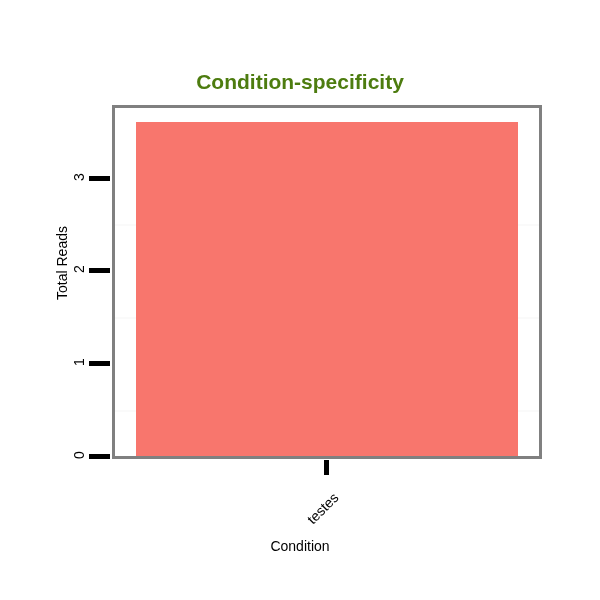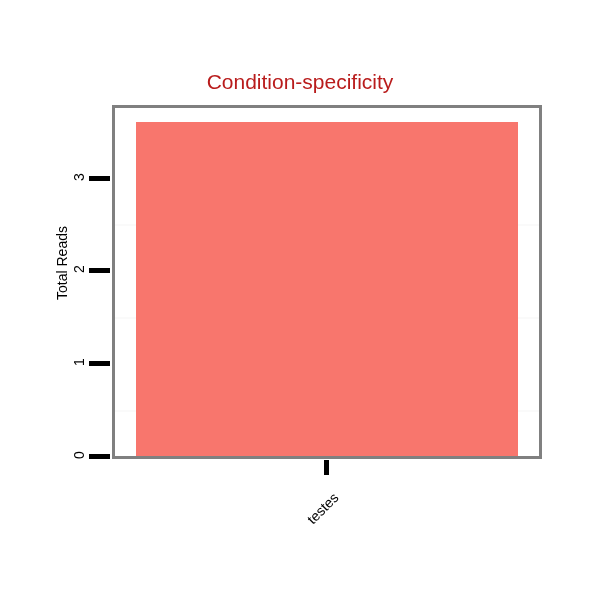--- a/index.html
+++ b/index.html
@@ -26,23 +26,24 @@
 
   
   .chart-title {
     position: absolute;
     left: 0;
     top: 70px;
     width: 600px;
     text-align: center;
     font-size: 21px;
     font-family: "Liberation Sans", sans-serif;
-    color: #b91c1c;
+    color: #4d7c0f;
     letter-spacing: 0px;
     white-space: nowrap;
+    font-weight: bold;
   }
 
   
   .plot-panel {
     position: absolute;
     left: 112px;
     top: 105px;
     width: 430px;
     height: 354px;
     box-sizing: border-box;
@@ -162,14 +163,15 @@
       <div class="gridline" style="top: 116px;"></div>
 
       <div class="bar" style="left: 21.2px; top: 13.92px; width: 381.6px; height: 334.08px;"></div>
     </div>
   </div>
 
   <div class="x-tick" style="left:324px; top:460px;"></div>
 
   <div class="x-tick-label" style="left:266px; top:487px; width:70px;">testes</div>
 
+  <div class="x-axis-title">Condition</div>
 
 </div>
 
 </body></html>

